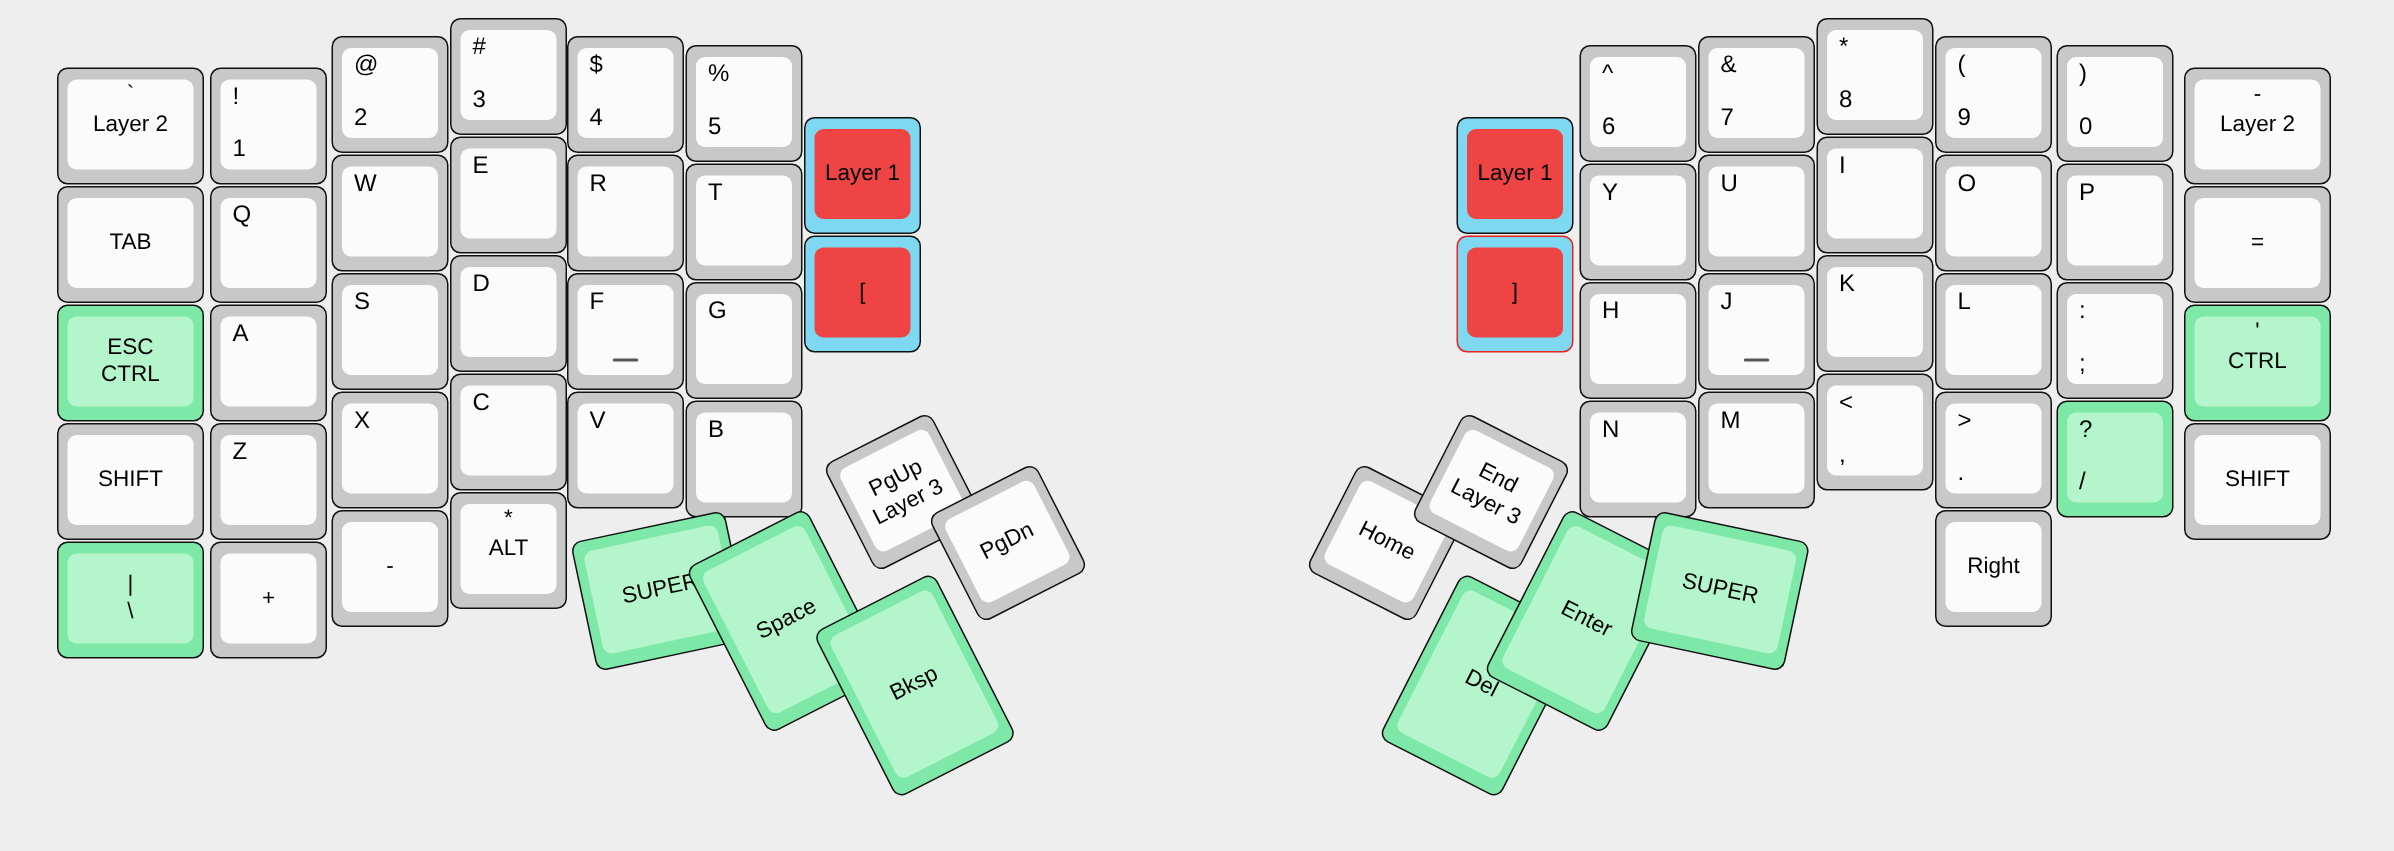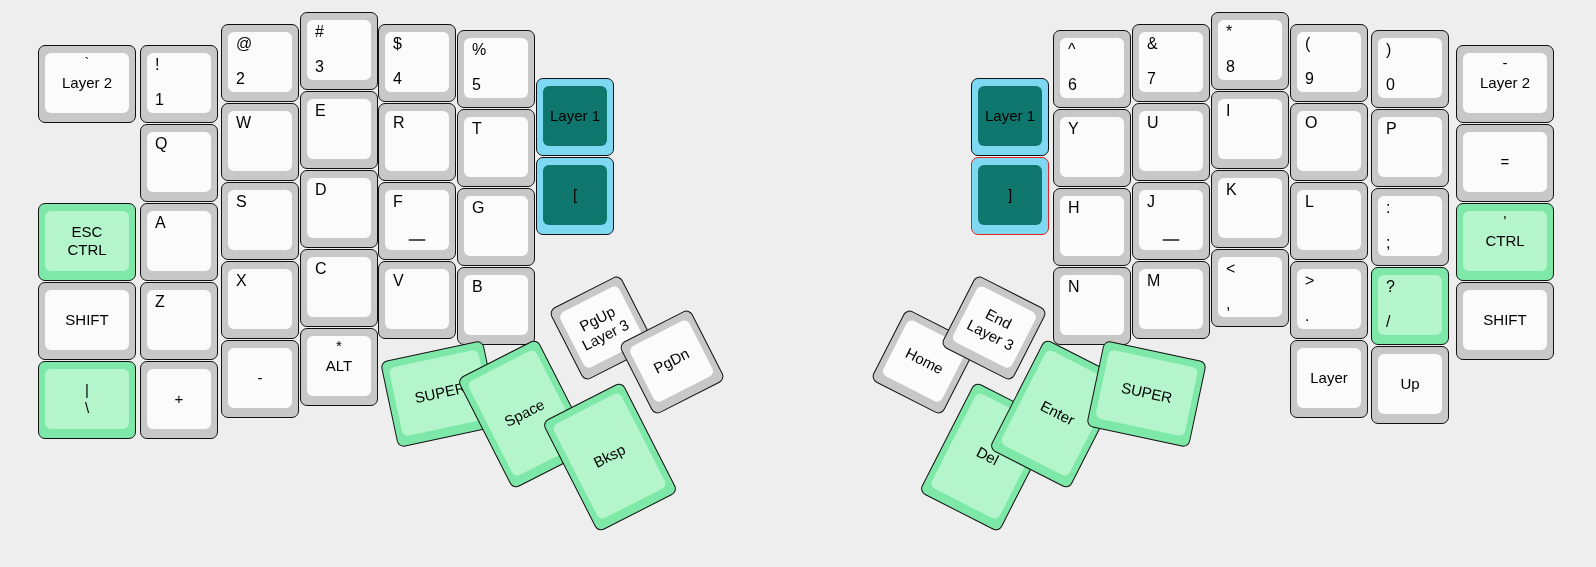--- a/index.html
+++ b/index.html
@@ -30,21 +30,21 @@
     background:#fbfbfb;
     display:flex;
     flex-direction:column;
     align-items:center;
     justify-content:center;
   }
   
   .key.green{background:#7ee8a8;}
   .key.green .cap{background:#b4f5cb;}
   .key.cyan{background:#7fd8f2;}
-  .key.cyan .cap{background:#0f766e;}
+  .key.cyan .cap{background:#ef4444;}
   .key.sel{border-color:#e8231f;}
   
   .shift{
     position:absolute;
     left:8px;top:4px;
     font-size:16px;
     line-height:1;
     color:#000;
   }
   
@@ -92,20 +92,25 @@
 </head>
 <body>
 
 <div id="board">
     <div class="key" style="left: 38px; top: 45px; width: 98px; height: 78px;">
       <div class="cap">
         <span class="ctr-top">`</span>
         <span class="ctr">Layer 2</span>
       </div>
     </div>
+    <div class="key" style="left: 38px; top: 124px; width: 98px; height: 78px;">
+      <div class="cap">
+        <span class="ctr">TAB</span>
+      </div>
+    </div>
     <div class="key green" style="left: 38px; top: 203px; width: 98px; height: 78px;">
       <div class="cap">
         <span class="ctr">ESC<br>CTRL</span>
       </div>
     </div>
     <div class="key" style="left: 38px; top: 282px; width: 98px; height: 78px;">
       <div class="cap">
         <span class="ctr">SHIFT</span>
       </div>
     </div>
@@ -339,21 +344,21 @@
       </div>
     </div>
     <div class="key" style="left: 1290px; top: 261px; width: 78px; height: 78px;">
       <div class="cap">
         <span class="shift">&gt;</span>
         <span class="base">.</span>
       </div>
     </div>
     <div class="key" style="left: 1290px; top: 340px; width: 78px; height: 78px;">
       <div class="cap">
-        <span class="ctr">Layer</span>
+        <span class="ctr">Right</span>
       </div>
     </div>
     <div class="key" style="left: 1371px; top: 30px; width: 78px; height: 78px;">
       <div class="cap">
         <span class="shift">)</span>
         <span class="base">0</span>
       </div>
     </div>
     <div class="key" style="left: 1371px; top: 109px; width: 78px; height: 78px;">
       <div class="cap">
@@ -363,25 +368,20 @@
     <div class="key" style="left: 1371px; top: 188px; width: 78px; height: 78px;">
       <div class="cap">
         <span class="shift">:</span>
         <span class="base">;</span>
       </div>
     </div>
     <div class="key green" style="left: 1371px; top: 267px; width: 78px; height: 78px;">
       <div class="cap">
         <span class="shift">?</span>
         <span class="base">/</span>
-      </div>
-    </div>
-    <div class="key" style="left: 1371px; top: 346px; width: 78px; height: 78px;">
-      <div class="cap">
-        <span class="ctr">Up</span>
       </div>
     </div>
     <div class="key" style="left: 1456px; top: 45px; width: 98px; height: 78px;">
       <div class="cap">
         <span class="ctr-top">-</span>
         <span class="ctr">Layer 2</span>
       </div>
     </div>
     <div class="key" style="left: 1456px; top: 124px; width: 98px; height: 78px;">
       <div class="cap">

